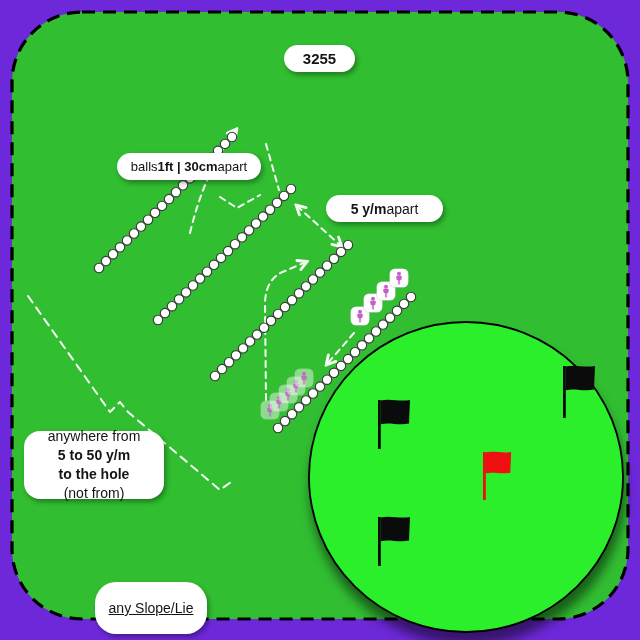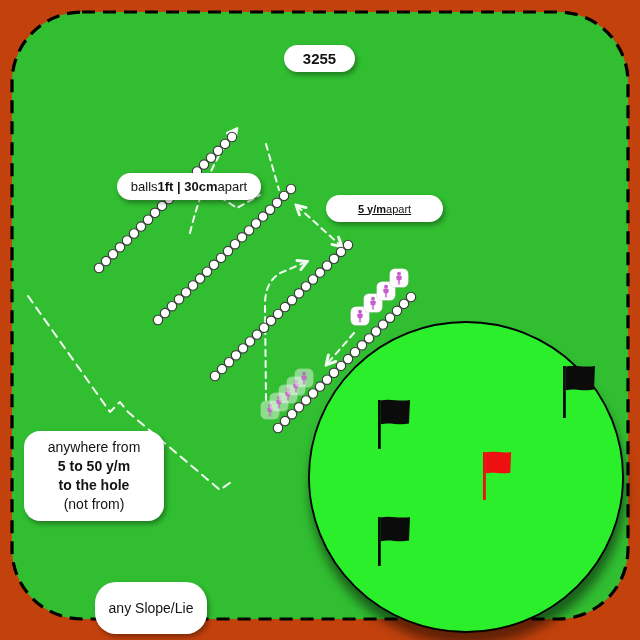--- a/index.html
+++ b/index.html
@@ -1,35 +1,35 @@
 <!DOCTYPE html>
 <html><head>
 <meta charset="utf-8">
 <style>
   html,body{margin:0;padding:0;background:#ffffff;}
   .canvas{
     position:relative;width:640px;height:640px;overflow:hidden;
-    background:#c2410c;font-family:"Liberation Sans",sans-serif;color:#111;
+    background:#6d28d9;font-family:"Liberation Sans",sans-serif;color:#111;
   }
   .canvas svg{position:absolute;left:0;top:0;}
   .pill{
     position:absolute;background:#ffffff;display:flex;align-items:center;justify-content:center;
     box-shadow:2px 3px 5px rgba(0,0,0,0.35);color:#141414;white-space:nowrap;z-index:5;
   }
   .pill b{font-weight:bold;}
   .pill-badge{left:284px;top:45px;width:71px;height:27px;border-radius:14px;font-size:15px;font-weight:bold;}
-  .pill-balls{left:117px;top:153px;width:144px;height:27px;border-radius:14px;font-size:13px;margin-top:20px;}
-  .pill-ym{left:326px;top:195px;width:117px;height:27px;border-radius:14px;font-size:11px;text-decoration:underline;}
+  .pill-balls{left:117px;top:153px;width:144px;height:27px;border-radius:14px;font-size:13px;}
+  .pill-ym{left:326px;top:195px;width:117px;height:27px;border-radius:14px;font-size:14px;}
   .note-box{
-    left:24px;top:431px;width:140px;height:90px;border-radius:16px;
+    left:24px;top:431px;width:140px;height:68px;border-radius:16px;
     flex-direction:column;font-size:14px;line-height:19px;text-align:right;
   }
   .pill-cond{
     left:95px;top:582px;width:112px;height:52px;border-radius:21px;
-    flex-direction:column;font-size:14px;line-height:18px;text-align:center;
+    flex-direction:column;font-size:14px;line-height:18px;text-align:center;text-decoration:underline;
   }
 </style>
 </head>
 <body>
 
 <div class="canvas">
 
   <svg id="scene" width="640" height="640" viewBox="0 0 640 640">
       <defs>
         <marker id="ah" viewBox="0 0 10 10" refX="7.5" refY="5" markerWidth="6.5" markerHeight="6.5" orient="auto-start-reverse">

